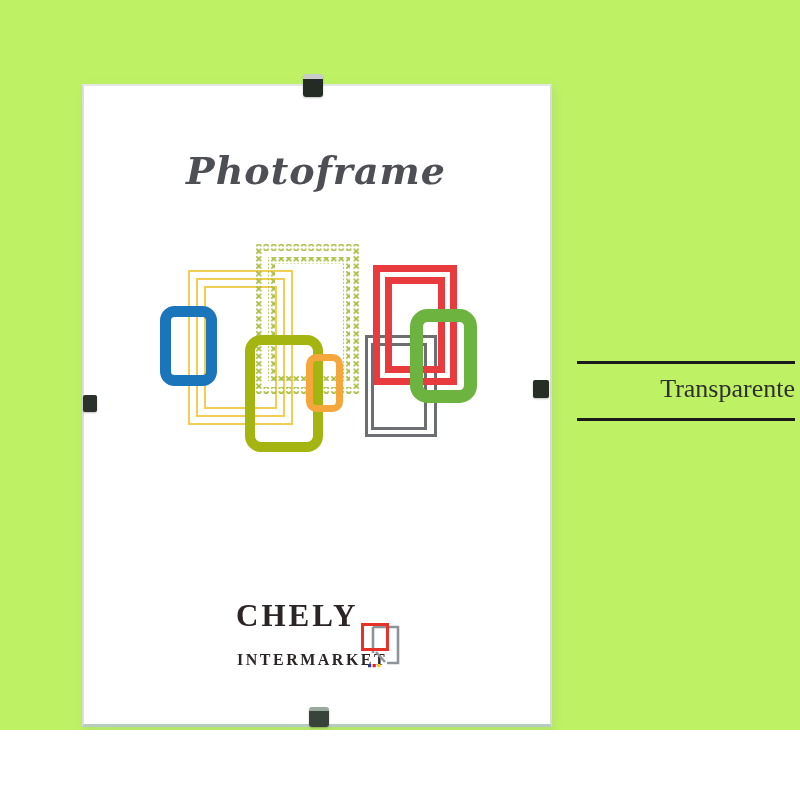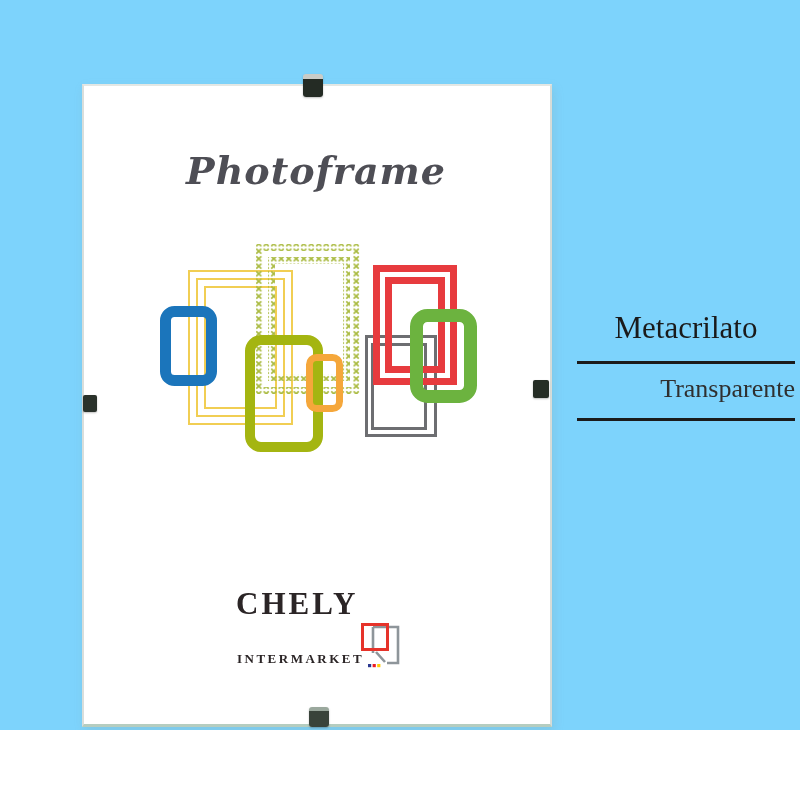--- a/index.html
+++ b/index.html
@@ -1,17 +1,17 @@
 <!DOCTYPE html>
 <html><head>
 <meta charset="utf-8">
 <style>
   html,body{margin:0;padding:0;background:#ffffff;}
   .stage{
-    position:relative;width:800px;height:730px;background:#7dd3fc;overflow:hidden;
+    position:relative;width:800px;height:730px;background:#bef264;overflow:hidden;
     font-family:"Liberation Serif", serif;
   }
   
   .glass-panel{
     position:absolute;left:82px;top:84px;width:466px;height:638px;
     background:#ffffff;
     border-top:2px solid #e3e7e4;
     border-left:2px solid #d9dedb;
     border-right:2px solid #d6dcd8;
     border-bottom:3px solid #b5cdc0;
@@ -27,26 +27,26 @@
   
   .script-title{
     position:absolute;left:166px;top:148px;width:300px;
     text-align:center;
     font-family:"DejaVu Serif", serif;font-style:italic;font-weight:600;
     font-size:38px;letter-spacing:1px;
   }
   .frames-art{position:absolute;left:150px;top:238px;}
   
   .brand-name{
-    position:absolute;left:236px;top:586px;
+    position:absolute;left:236px;top:598px;
     font-size:31px;font-weight:bold;letter-spacing:3px;
   }
   .brand-subtitle{
     position:absolute;left:237px;top:651px;
-    font-size:13px;font-weight:bold;letter-spacing:2.5px;
+    font-size:16px;font-weight:bold;letter-spacing:2.5px;
   }
   .brand-mark{position:absolute;left:359px;top:620px;}
   
   .spec-primary{
     position:absolute;left:577px;top:310px;width:218px;
     text-align:center;font-size:31px;
   }
   .spec-secondary{
     position:absolute;left:577px;top:374px;width:218px;
     text-align:right;font-size:26px;
@@ -108,18 +108,17 @@
     <rect x="9" y="44" width="3.2" height="3.2" fill="#2B3990"></rect>
     <rect x="13.6" y="44" width="3.2" height="3.2" fill="#ED1C24"></rect>
     <rect x="18.2" y="44" width="3.2" height="3.2" fill="#FFCB05"></rect>
   </svg>
 
   <div class="clip clip-top"></div>
   <div class="clip clip-bottom"></div>
   <div class="clip clip-left"></div>
   <div class="clip clip-right"></div>
 
-  <div class="spec-primary" style="color: rgb(26, 26, 26);">Metacrilato</div>
   <div class="rule rule-1" style="background: rgb(27, 27, 27);"></div>
   <div class="spec-secondary" style="color: rgb(47, 47, 47);">Transparente</div>
   <div class="rule rule-2" style="background: rgb(27, 27, 27);"></div>
 
 </div>
 
 </body></html>

